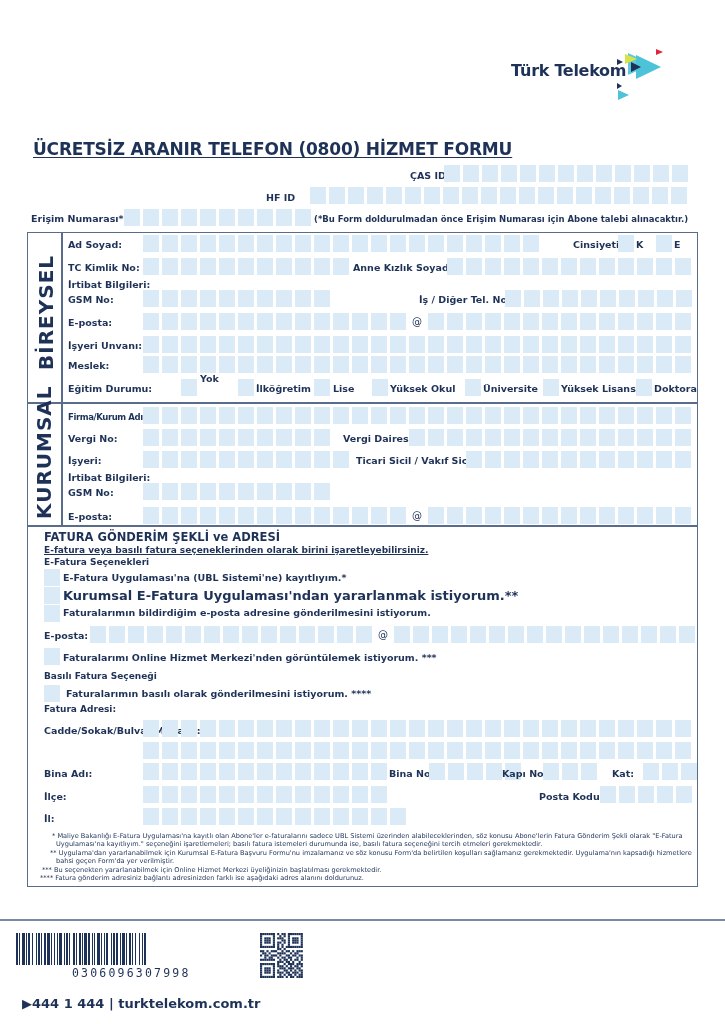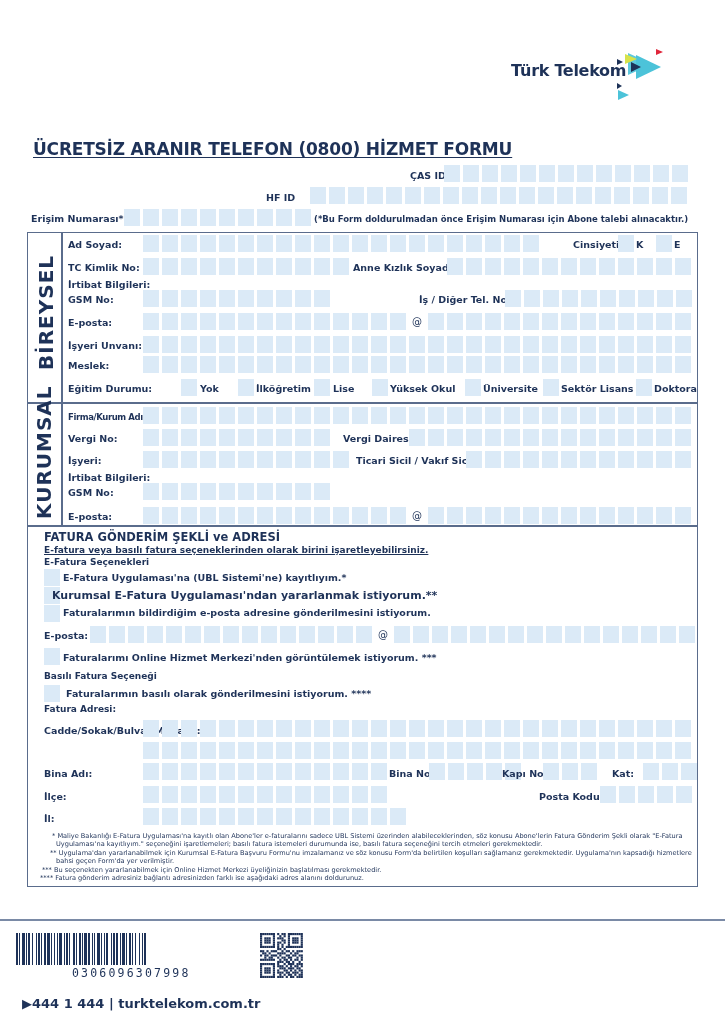--- a/index.html
+++ b/index.html
@@ -287,31 +287,31 @@
     <div class="cell" style="left: 437px; top: 0px;"></div>
     <div class="cell" style="left: 456px; top: 0px;"></div>
     <div class="cell" style="left: 475px; top: 0px;"></div>
     <div class="cell" style="left: 494px; top: 0px;"></div>
     <div class="cell" style="left: 513px; top: 0px;"></div>
     <div class="cell" style="left: 532px; top: 0px;"></div>
   </div>
 
 <div class="lbl" style="left:68px;top:383px;">Eğitim Durumu:</div>
 <div class="cell" style="left:181px;top:379px;"></div>
-<div class="lbl" style="left:200px;top:383px;">Yok</div>
+<div class="lbl" style="left:200px;top:373px;">Yok</div>
 <div class="cell" style="left:238px;top:379px;"></div>
 <div class="lbl" style="left:256px;top:383px;">İlköğretim</div>
 <div class="cell" style="left:314px;top:379px;"></div>
 <div class="lbl" style="left:333px;top:383px;">Lise</div>
 <div class="cell" style="left:372px;top:379px;"></div>
 <div class="lbl" style="left:390px;top:383px;">Yüksek Okul</div>
 <div class="cell" style="left:465px;top:379px;"></div>
 <div class="lbl" style="left:483px;top:383px;">Üniversite</div>
 <div class="cell" style="left:543px;top:379px;"></div>
-<div class="lbl" style="left:561px;top:383px;">Sektör Lisans</div>
+<div class="lbl" style="left:561px;top:383px;">Yüksek Lisans</div>
 <div class="cell" style="left:636px;top:379px;"></div>
 <div class="lbl" style="left:654px;top:383px;">Doktora</div>
 
 <div class="vtext" style="left:-11px;top:452px;width:110px;text-align:center;">KURUMSAL</div>
 
 <div class="lbl" style="left:68px;top:411px;font-size:8.5px;letter-spacing:-0.4px;">Firma/Kurum Adı:</div>
 <div class="row" style="left:143px;top:407px;">
     <div class="cell" style="left: 0px; top: 0px;"></div>
     <div class="cell" style="left: 19px; top: 0px;"></div>
     <div class="cell" style="left: 38px; top: 0px;"></div>
@@ -453,21 +453,21 @@
     <div class="cell" style="left: 532px; top: 0px;"></div>
   </div>
 
 <div class="lbl" style="left:44px;top:530px;font-size:11.5px;line-height:14px;">FATURA GÖNDERİM ŞEKLİ ve ADRESİ</div>
 <div class="lbl" style="left:44px;top:544px;font-size:9px;text-decoration:underline;">E-fatura veya basılı fatura seçeneklerinden olarak birini işaretleyebilirsiniz.</div>
 <div class="lbl" style="left:44px;top:556px;font-size:9px;">E-Fatura Seçenekleri</div>
 
 <div class="cell" style="left:44px;top:569px;"></div>
 <div class="lbl" style="left:63px;top:572px;font-size:9.5px;">E-Fatura Uygulaması'na (UBL Sistemi'ne) kayıtlıyım.*</div>
 <div class="cell" style="left:44px;top:587px;"></div>
-<div class="lbl" style="left:52px;top:590px;font-size:11px;">Kurumsal E-Fatura Uygulaması'ndan yararlanmak istiyorum.**</div>
+<div class="lbl" style="left:63px;top:590px;font-size:13px;">Kurumsal E-Fatura Uygulaması'ndan yararlanmak istiyorum.**</div>
 <div class="cell" style="left:44px;top:605px;"></div>
 <div class="lbl" style="left:63px;top:607px;font-size:9.5px;">Faturalarımın bildirdiğim e-posta adresine gönderilmesini istiyorum.</div>
 
 <div class="lbl" style="left:44px;top:630px;">E-posta:</div>
 <div class="row" style="left:90px;top:626px;">
     <div class="cell" style="left: 0px; top: 0px;"></div>
     <div class="cell" style="left: 19px; top: 0px;"></div>
     <div class="cell" style="left: 38px; top: 0px;"></div>
     <div class="cell" style="left: 57px; top: 0px;"></div>
     <div class="cell" style="left: 76px; top: 0px;"></div>

